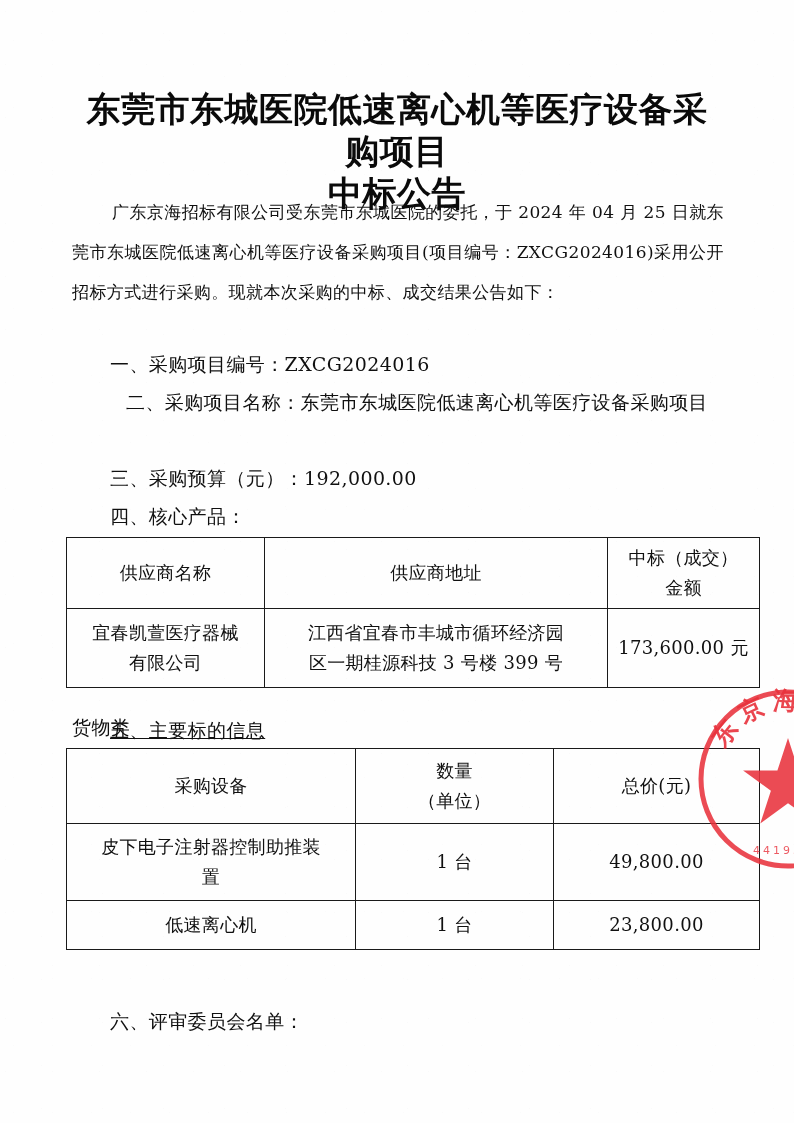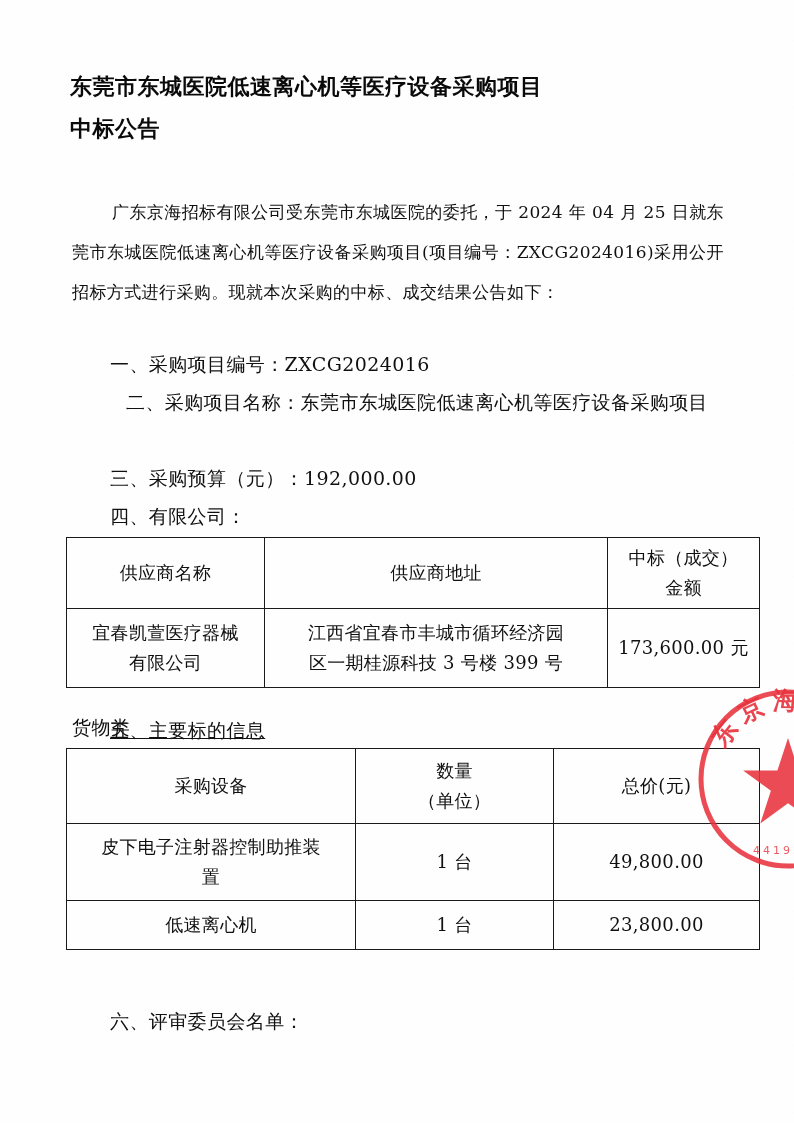--- a/index.html
+++ b/index.html
@@ -14,25 +14,26 @@
     background: #fefefe;
     overflow: hidden;
     font-family: "DejaVu Serif", "Liberation Serif", serif;
     color: #101010;
   }
 
   
   .doc-title {
     position: absolute;
     left: 70px;
-    top: 66px;
+    top: 88px;
     width: 654px;
+    text-align: center;
     font-family: "DejaVu Sans", "Liberation Sans", sans-serif;
     font-weight: bold;
-    font-size: 22px;
+    font-size: 34px;
     line-height: 42px;
     letter-spacing: 0.5px;
     color: #0a0a0a;
   }
   .doc-title .line2 { display: block; }
 
   
   .body-para {
     position: absolute;
     left: 72px;
@@ -147,21 +148,21 @@
   <div class="doc-title">
     <span>东莞市东城医院低速离心机等医疗设备采购项目</span>
     <span class="line2">中标公告</span>
   </div>
 
   <div class="body-para">广东京海招标有限公司受东莞市东城医院的委托，于 2024 年 04 月 25 日就东莞市东城医院低速离心机等医疗设备采购项目(项目编号：ZXCG2024016)采用公开招标方式进行采购。现就本次采购的中标、成交结果公告如下：</div>
 
   <div class="clause c1">一、采购项目编号：ZXCG2024016</div>
   <div class="clause c2">二、采购项目名称：东莞市东城医院低速离心机等医疗设备采购项目</div>
   <div class="clause c3">三、采购预算（元）：192,000.00</div>
-  <div class="clause c4">四、有限公司：</div>
+  <div class="clause c4">四、核心产品：</div>
 
   <table class="tbl" id="table-result">
     <tbody>
       <tr class="hrow">
         <td class="c-name">供应商名称</td>
         <td class="c-addr">供应商地址</td>
         <td class="c-amt">
           <span class="stack">中标（成交）</span>
           <span class="stack">金额</span>
         </td>

